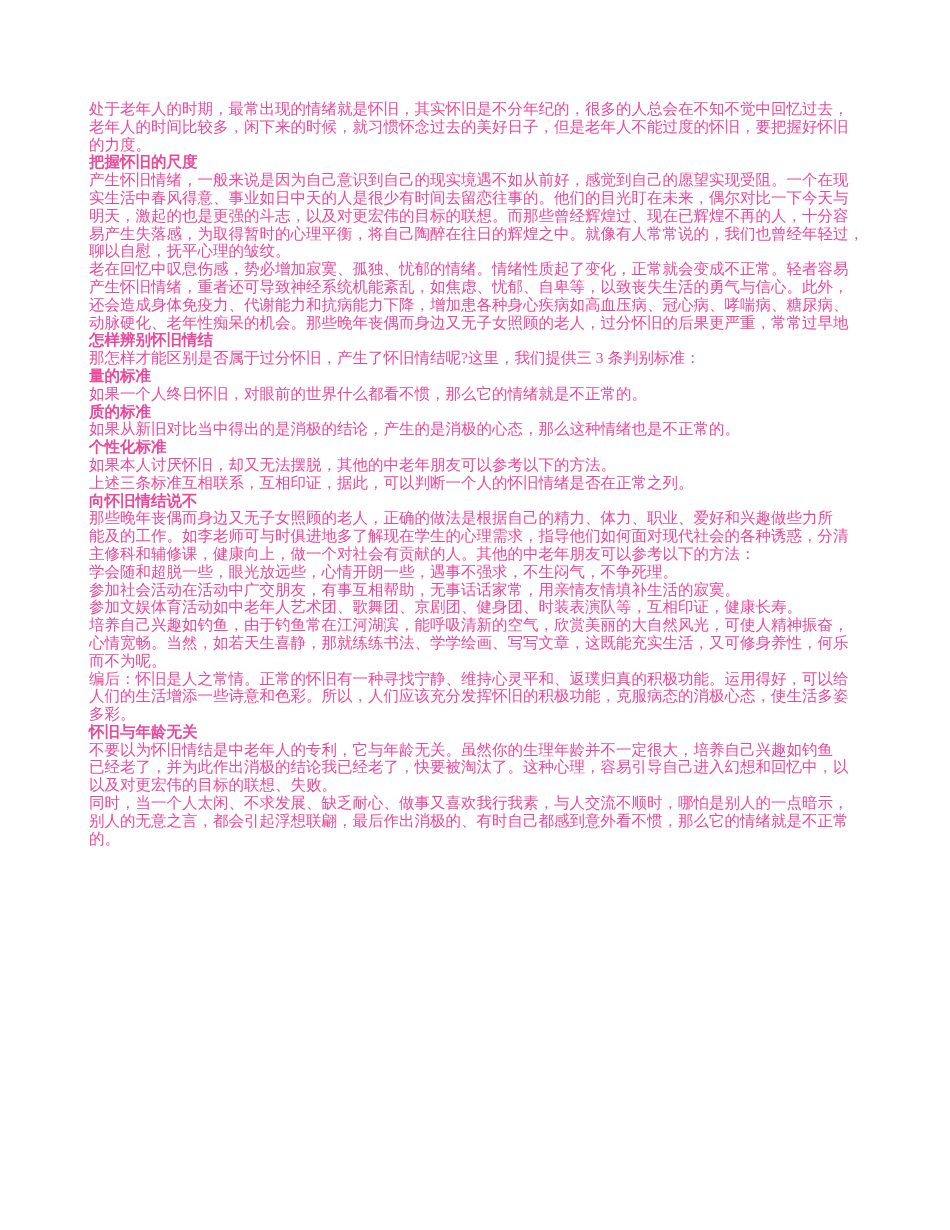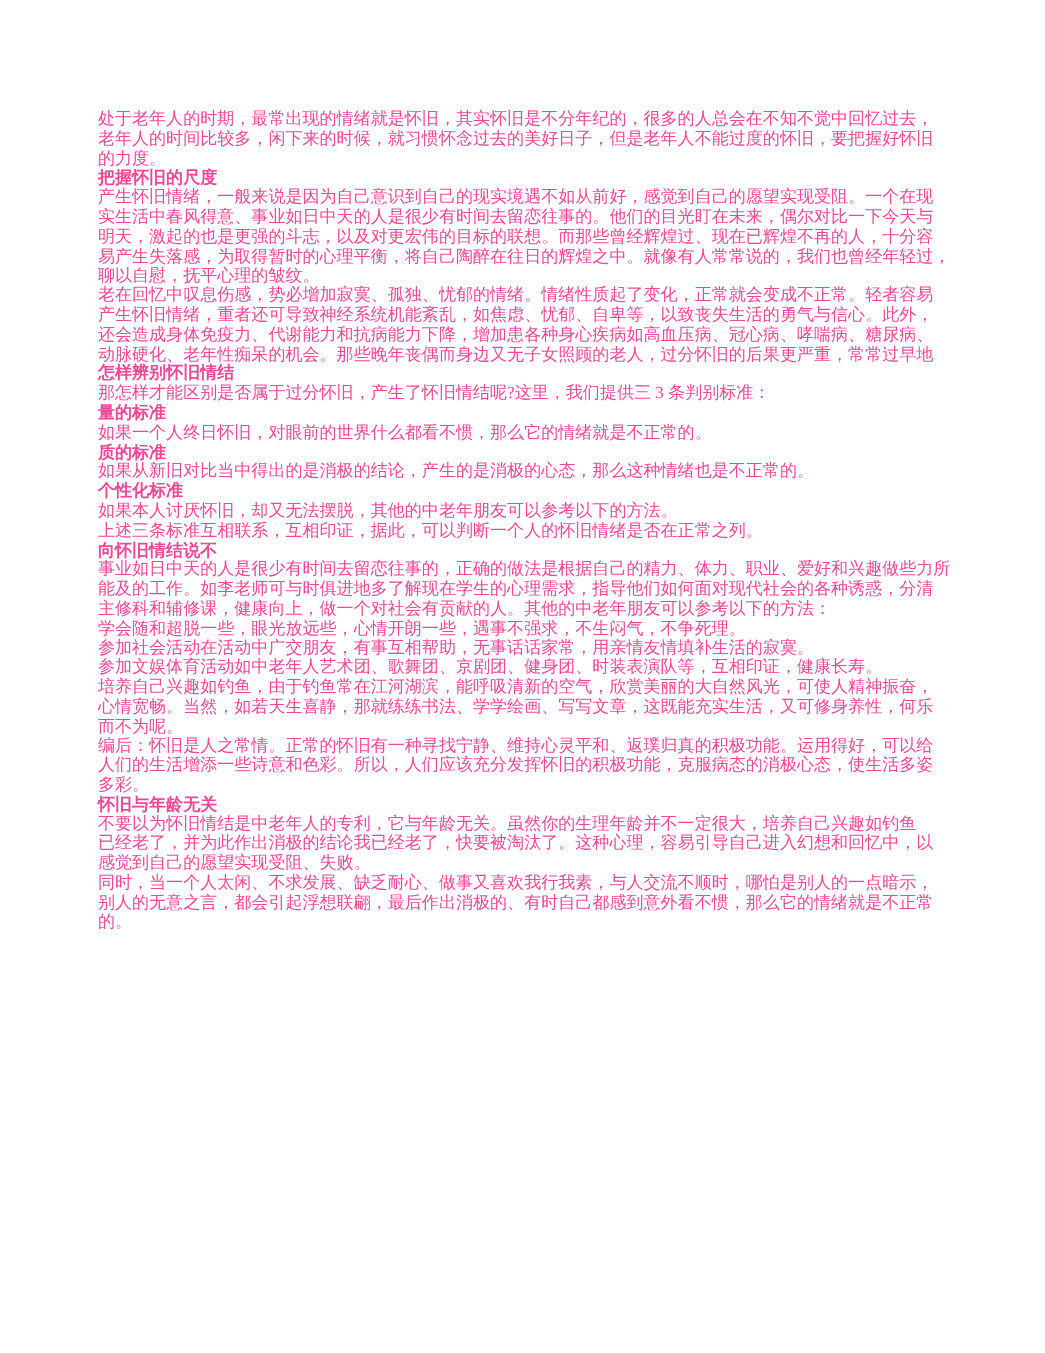--- a/index.html
+++ b/index.html
@@ -95,21 +95,21 @@
 
   <div class="block paragraph">
     <span class="line">上述三条标准互相联系，互相印证，据此，可以判断一个人的怀旧情绪是否在正常之列。</span>
   </div>
 
   <div class="block heading">
     <span class="line">向怀旧情结说不</span>
   </div>
 
   <div class="block paragraph">
-    <span class="line">事业如日中天的人是很少有时间去留恋往事的，正确的做法是根据自己的精力、体力、职业、爱好和兴趣做些力所</span>
+    <span class="line">那些晚年丧偶而身边又无子女照顾的老人，正确的做法是根据自己的精力、体力、职业、爱好和兴趣做些力所</span>
     <span class="line">能及的工作。如李老师可与时俱进地多了解现在学生的心理需求，指导他们如何面对现代社会的各种诱惑，分清</span>
     <span class="line">主修科和辅修课，健康向上，做一个对社会有贡献的人。其他的中老年朋友可以参考以下的方法：</span>
   </div>
 
   <div class="block paragraph">
     <span class="line">学会随和超脱一些，眼光放远些，心情开朗一些，遇事不强求，不生闷气，不争死理。</span>
   </div>
 
   <div class="block paragraph">
     <span class="line">参加社会活动在活动中广交朋友，有事互相帮助，无事话话家常，用亲情友情填补生活的寂寞。</span>
@@ -131,21 +131,21 @@
     <span class="line">多彩。</span>
   </div>
 
   <div class="block heading">
     <span class="line">怀旧与年龄无关</span>
   </div>
 
   <div class="block paragraph">
     <span class="line">不要以为怀旧情结是中老年人的专利，它与年龄无关。虽然你的生理年龄并不一定很大，培养自己兴趣如钓鱼</span>
     <span class="line">已经老了，并为此作出消极的结论我已经老了，快要被淘汰了。这种心理，容易引导自己进入幻想和回忆中，以</span>
-    <span class="line">感觉到自己的愿望实现受阻、失败。</span>
+    <span class="line">以及对更宏伟的目标的联想、失败。</span>
   </div>
 
   <div class="block paragraph">
     <span class="line">同时，当一个人太闲、不求发展、缺乏耐心、做事又喜欢我行我素，与人交流不顺时，哪怕是别人的一点暗示，</span>
     <span class="line">别人的无意之言，都会引起浮想联翩，最后作出消极的、有时自己都感到意外看不惯，那么它的情绪就是不正常</span>
     <span class="line">的。</span>
   </div>
 
 </div>
 

